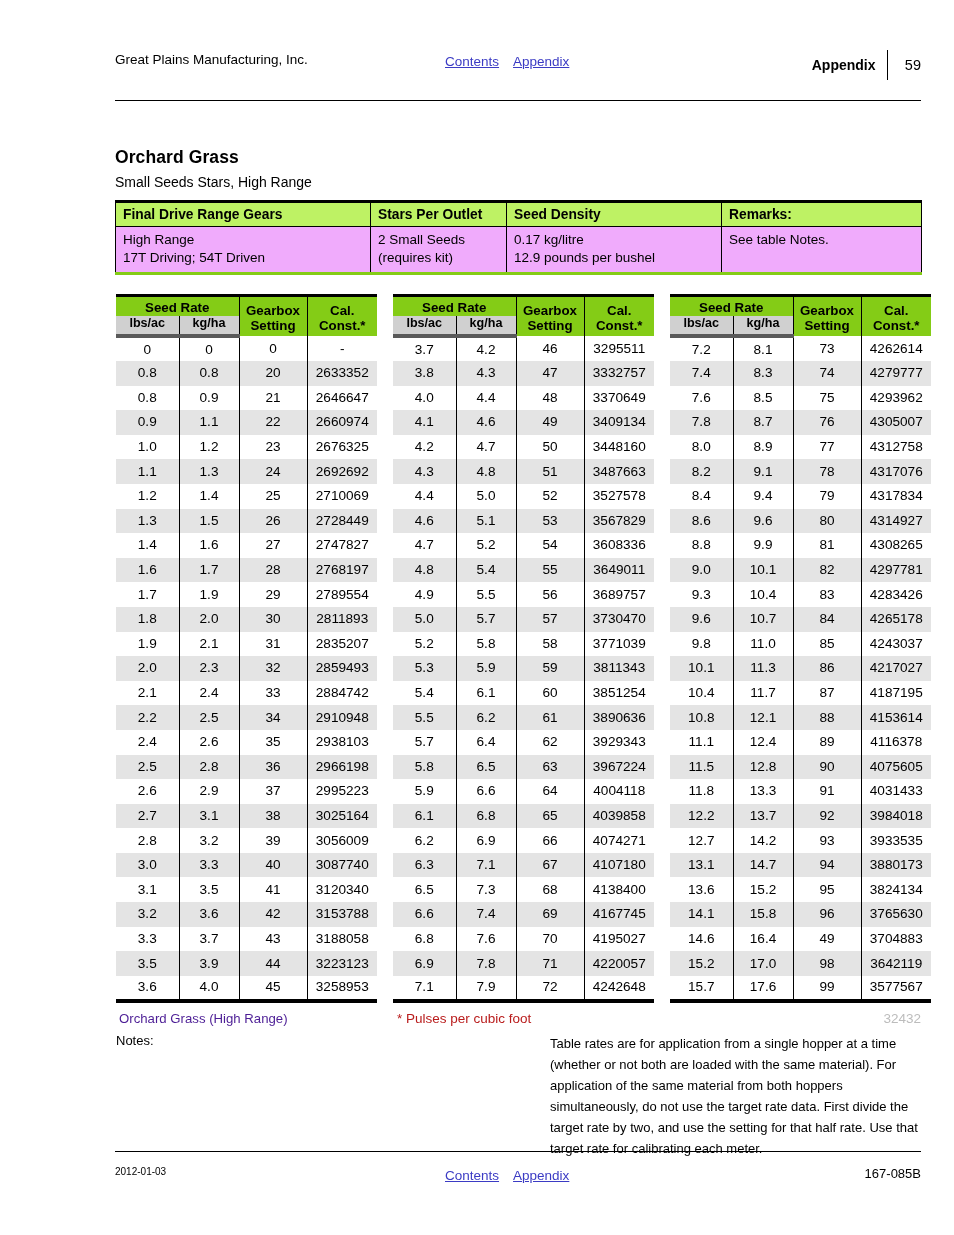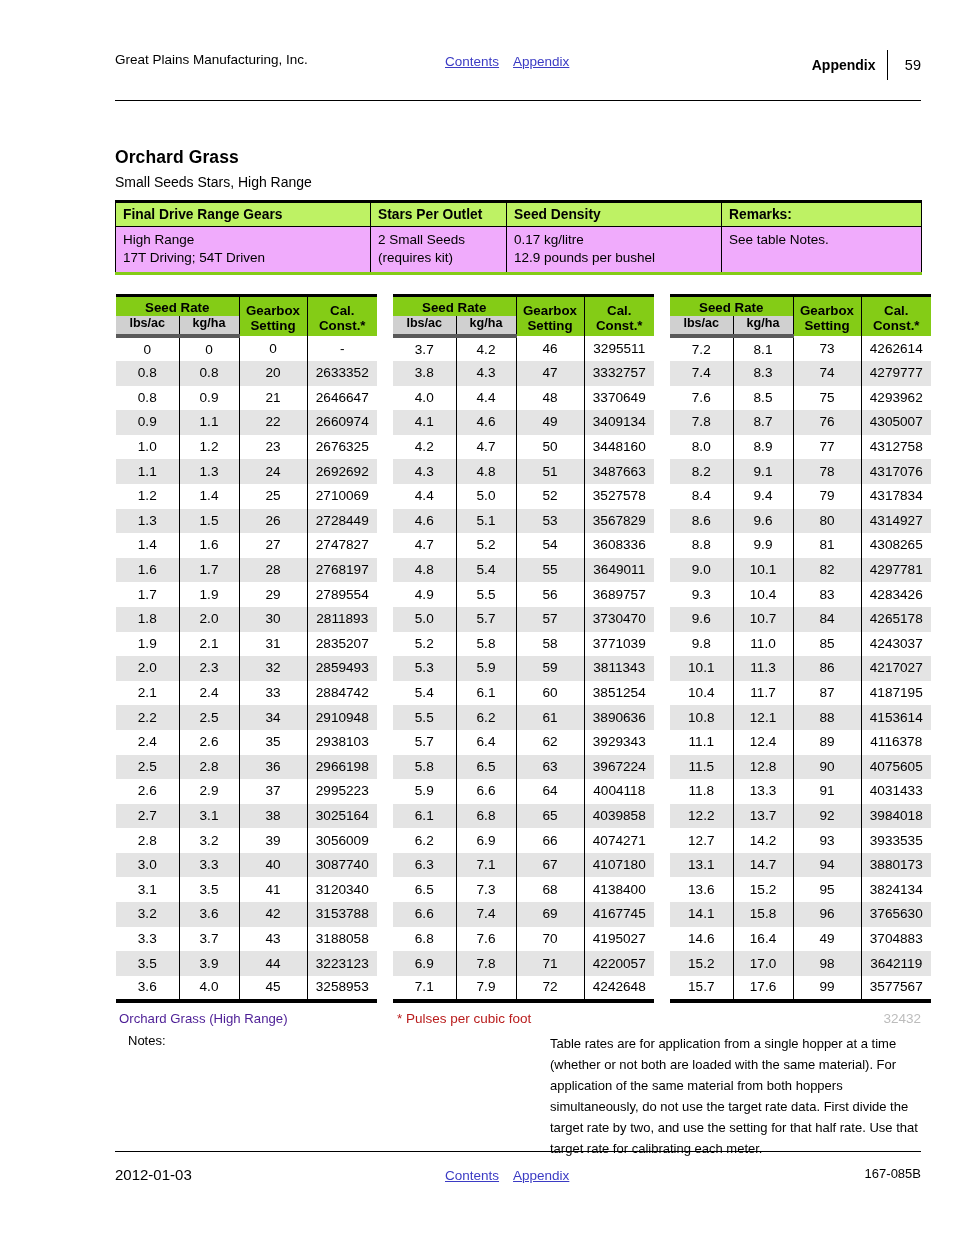--- a/index.html
+++ b/index.html
@@ -197,21 +197,21 @@
   }
   .doc-code {
     position: absolute;
     right: 73px; top: 1011px;
     font-size: 13.5px;
     color: #bcbcbc;
     white-space: nowrap;
   }
   .notes-label {
     position: absolute;
-    left: 88px; top: 1033px;
+    left: 76px; top: 1033px;
     font-size: 13px;
   }
   .notes-body {
     position: absolute;
     left: 88px; top: 1059px;
     width: 420px;
     font-size: 13px;
     line-height: 19px;
   }
   .notes-body b { font-weight: bold; }
@@ -233,21 +233,21 @@
   }
   .page-footer {
     position: absolute;
     left: 75px; top: 1164px;
     width: 806px;
     height: 22px;
   }
   .ftr-date {
     position: absolute;
     left: 0; top: 2px;
-    font-size: 15px;
+    font-size: 10px;
   }
   .ftr-links {
     position: absolute;
     left: 330px; top: 2px;
     white-space: nowrap;
   }
   .ftr-link {
     color: #3b3bc4;
     text-decoration: underline;
     font-size: 13.5px;

